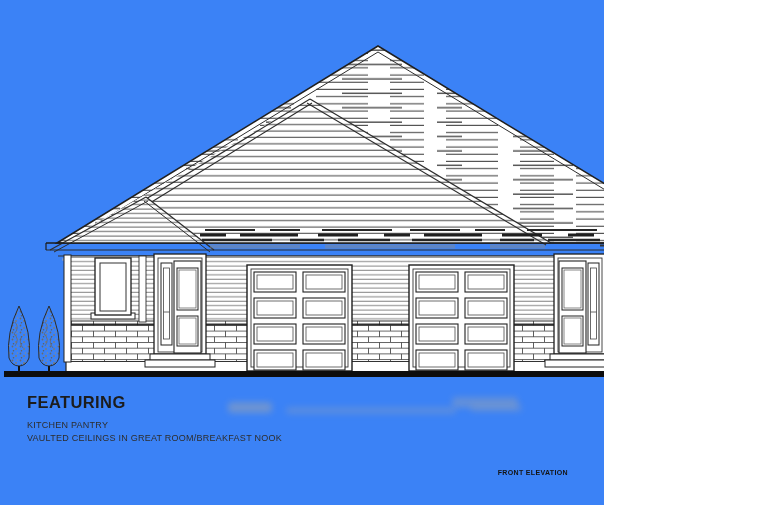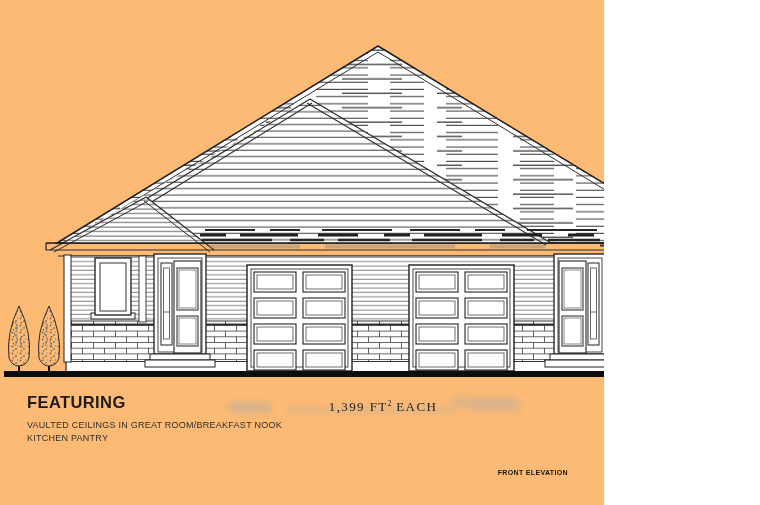--- a/index.html
+++ b/index.html
@@ -1,16 +1,16 @@
 <!DOCTYPE html>
 <html><head>
 <meta charset="utf-8">
 <style>
   html,body{margin:0;padding:0;background:#fff;}
-  #canvas{position:relative;width:604px;height:505px;background:#fdba74;overflow:hidden;
+  #canvas{position:relative;width:604px;height:505px;background:#3b82f6;overflow:hidden;
           font-family:"Liberation Sans",sans-serif;}
   #canvas svg{position:absolute;left:0;top:0;}
   .feat{position:absolute;left:27px;top:394px;color:#1b1b1b;}
   .feat .hd{font:700 16.5px/1 "Liberation Sans",sans-serif;letter-spacing:.4px;margin:0 0 8px 0;color:#1c1c1c;}
   .feat .it{font:400 9px/13px "Liberation Sans",sans-serif;letter-spacing:.25px;color:#2d2d2d;white-space:nowrap;}
   .titleblk{position:absolute;left:233px;top:396px;width:300px;text-align:center;}
   .titleblk .t{font:400 34px/1.05 "Liberation Serif",serif;letter-spacing:2.5px;color:#151515;}
   .titleblk .a{font:400 13px/1 "Liberation Serif",serif;letter-spacing:1.4px;color:#222;margin-top:4px;}
   .titleblk .a sup{font-size:8px;vertical-align:5px;letter-spacing:0;}
   .viewlbl{position:absolute;right:36px;top:469px;font:700 7px/1 "Liberation Sans",sans-serif;
@@ -215,22 +215,21 @@
     <use href="#tree" x="0" y="0" transform="translate(716,367) scale(1.12,1.02)"></use>
   </svg>
 
   <div class="sm sm1"></div>
   <div class="sm sm2"></div>
   <div class="sm sm3"></div>
   <div class="sm sm4"></div>
 
   <div class="feat">
     <div class="hd">FEATURING</div>
+    <div class="it">KITCHEN PANTRY</div>
     <div class="it">VAULTED CEILINGS IN GREAT ROOM/BREAKFAST NOOK</div>
-    <div class="it">KITCHEN PANTRY</div>
   </div>
 
   <div class="titleblk">
-    <div class="a"><span>1,399 FT</span><sup>2</sup>&nbsp;<span>EACH</span></div>
   </div>
 
   <div class="viewlbl">FRONT ELEVATION</div>
 </div>
 
 </body></html>

